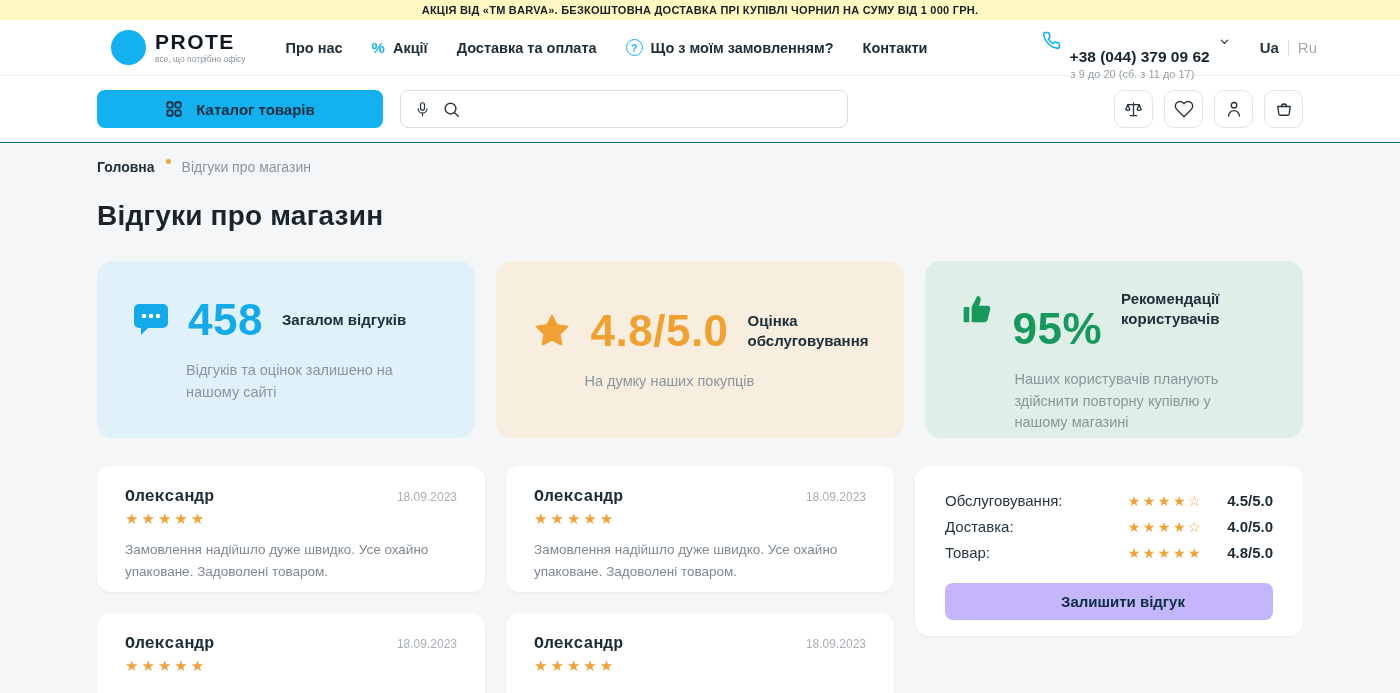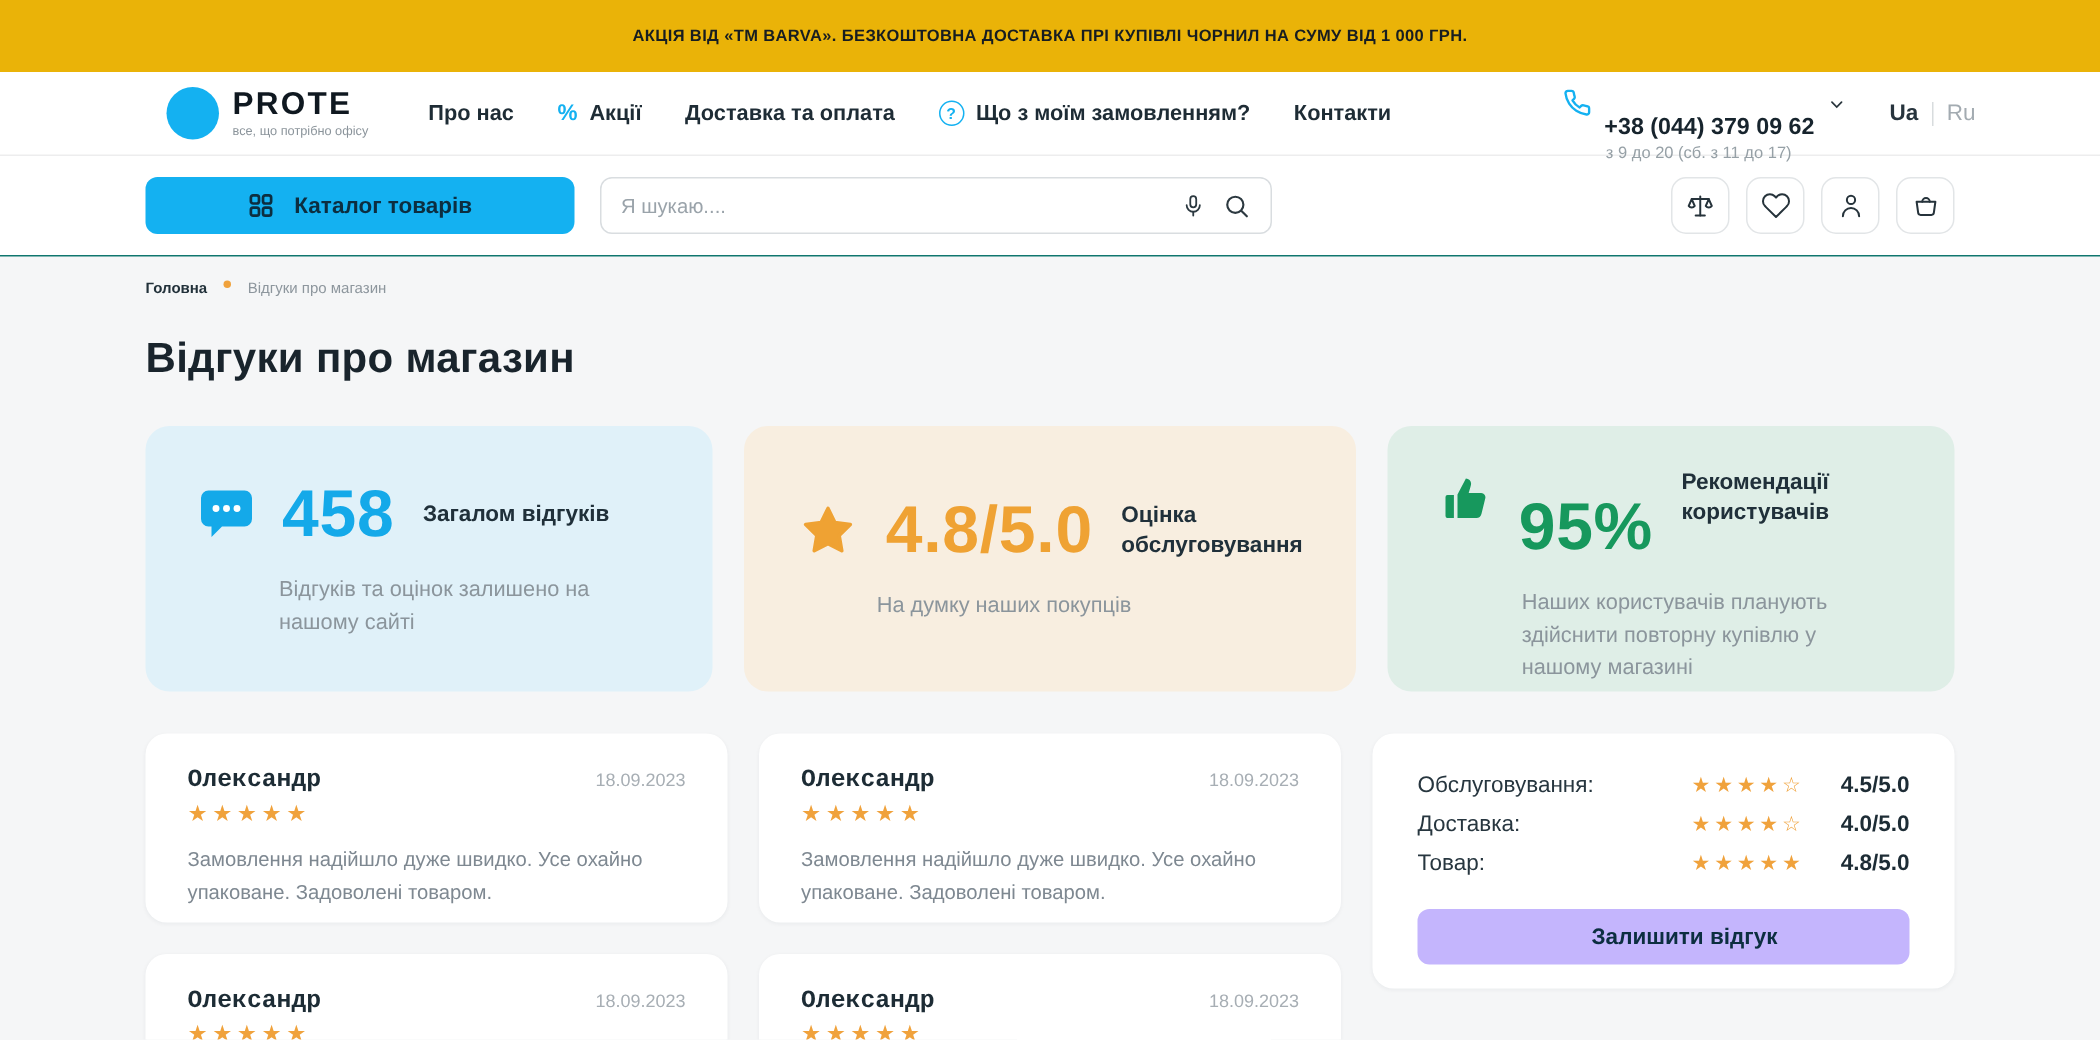--- a/index.html
+++ b/index.html
@@ -1,21 +1,21 @@
 <!DOCTYPE html>
 <html lang="uk"><head>
 <meta charset="utf-8">
 <style>
   * { margin:0; padding:0; box-sizing:border-box; }
   html,body { width:1400px; height:693px; overflow:hidden; }
   body { font-family:"Liberation Sans","DejaVu Sans",sans-serif; background:#f5f6f7; color:#1d2c35; }
   .container { width:1206px; margin:0 auto; }
 
   
-  .banner { height:48px; background:#eab308; display:flex; align-items:center; justify-content:center;
+  .banner { height:20px; background:#fef9c3; display:flex; align-items:center; justify-content:center;
             font-size:11px; font-weight:700; color:#171d21; letter-spacing:.25px; }
 
   
   .header { background:#fff; border-bottom:1px solid #ededee;padding-left:28px; }
   .header-inner { height:55px; display:flex; align-items:center; }
   .logo { display:flex; align-items:center; gap:9px; cursor:pointer; }
   .logo-circle { width:35px; height:35px; border-radius:50%; background:#14b1f1; }
   .logo-name { font-size:21px; font-weight:800; color:#0f1820; letter-spacing:1.5px; line-height:1; }
   .logo-tagline { font-size:8.5px; color:#8b949b; margin-top:2px; }
 
@@ -49,21 +49,21 @@
   .search-icons { display:flex; align-items:center; gap:11px; color:#2c3940; }
   .consumables { margin-left:22px; height:38px; padding:0 25px; border:1px solid #d9dde0; border-radius:8px;
                  background:#fff; display:flex; align-items:center; font-size:14.5px; font-weight:600;
                  color:#13303f; cursor:pointer; font-family:inherit; white-space:nowrap; }
   .icon-btns { margin-left:auto; display:flex; gap:11px; }
   .icon-btn { width:39px; height:38px; border:1px solid #e2e5e7; border-radius:10px; background:#fff;
               display:flex; align-items:center; justify-content:center; color:#26333b; cursor:pointer; }
 
   
   .content { padding-top:16px; }
-  .breadcrumb { display:flex; font-size:10px; }
+  .breadcrumb { display:flex; font-size:14px; }
   .bc-home { font-weight:700; color:#22313a; cursor:pointer; }
   .bc-dot { width:5px; height:5px; border-radius:50%; background:#f0a23c; margin:0 11px; }
   .bc-current { color:#8d969d; }
 
   .page-title { margin-top:25px; font-size:28px; font-weight:700; color:#19242c; letter-spacing:.2px; }
 
   .stats { margin-top:29px; display:grid; grid-template-columns:repeat(3,1fr); gap:21px; }
   .stat-card { height:177px; border-radius:16px; display:flex; flex-direction:column; justify-content:center; padding:0 36px; }
   .stat-blue   { background:#e0f1f9; }
   .stat-orange { background:#f8eee0; }
@@ -161,21 +161,20 @@
         <svg width="18" height="18" viewBox="0 0 24 24" fill="none" stroke="#0c2e40" stroke-width="2.4">
             <rect x="3" y="3" width="7.2" height="7.2" rx="2"></rect>
             <rect x="13.8" y="3" width="7.2" height="7.2" rx="2"></rect>
             <rect x="3" y="13.8" width="7.2" height="7.2" rx="2"></rect>
             <rect x="13.8" y="13.8" width="7.2" height="7.2" rx="2"></rect>
           </svg>
       </span>
       <span>Каталог товарів</span>
     </button>
     <div class="search">
-      <input type="text" placeholder="Я шукаю...." style="">
       <span class="search-icons">
         <span>
           <svg width="17" height="17" viewBox="0 0 24 24" fill="none" stroke="currentColor" stroke-width="1.7" stroke-linecap="round">
               <rect x="9.2" y="2.5" width="5.6" height="10.5" rx="2.8"></rect>
               <path d="M5.8 11a6.2 6.2 0 0 0 12.4 0"></path>
               <path d="M12 17.5v3.2"></path>
             </svg>
         </span>
         <span>
           <svg width="19" height="19" viewBox="0 0 24 24" fill="none" stroke="currentColor" stroke-width="1.8" stroke-linecap="round">

